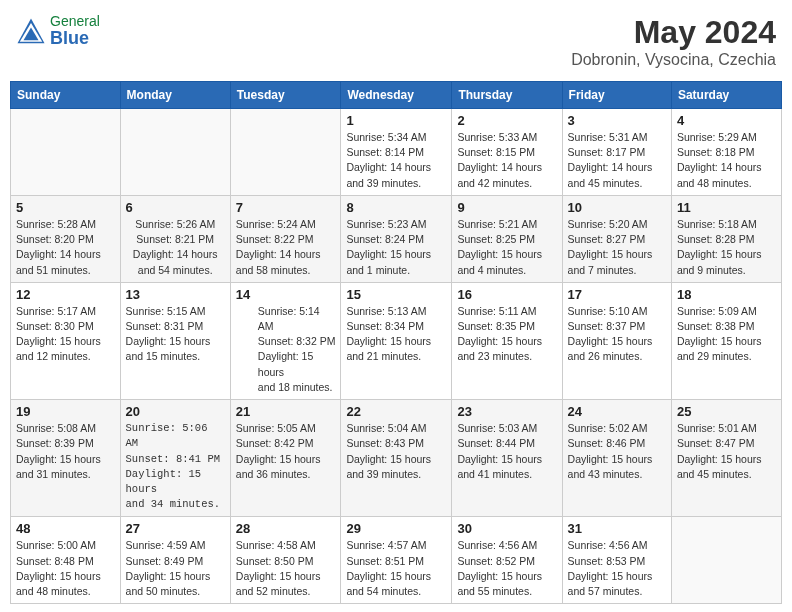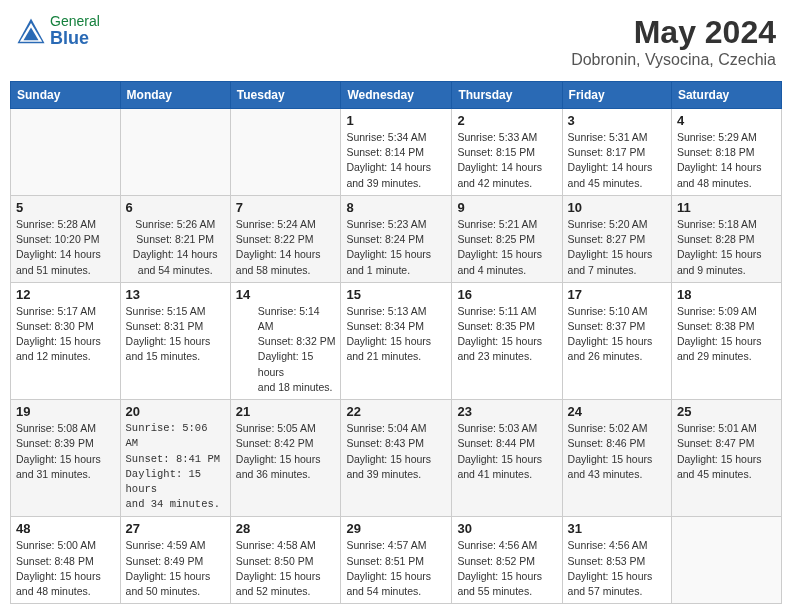--- a/index.html
+++ b/index.html
@@ -157,21 +157,21 @@
           <div class="day-info" style="white-space: pre-line;">Sunrise: 5:29 AM
 Sunset: 8:18 PM
 Daylight: 14 hours
 and 48 minutes.</div>
         </td>
       </tr>
       <tr>
         <td>
           <div class="day-number">5</div>
           <div class="day-info" style="white-space: pre-line;">Sunrise: 5:28 AM
-Sunset: 10:20 PM
+Sunset: 8:20 PM
 Daylight: 14 hours
 and 51 minutes.</div>
         </td>
         <td>
           <div class="day-number">6</div>
           <div class="day-info" style="white-space: pre-line; text-align: center;">Sunrise: 5:26 AM
 Sunset: 8:21 PM
 Daylight: 14 hours
 and 54 minutes.</div>
         </td>

